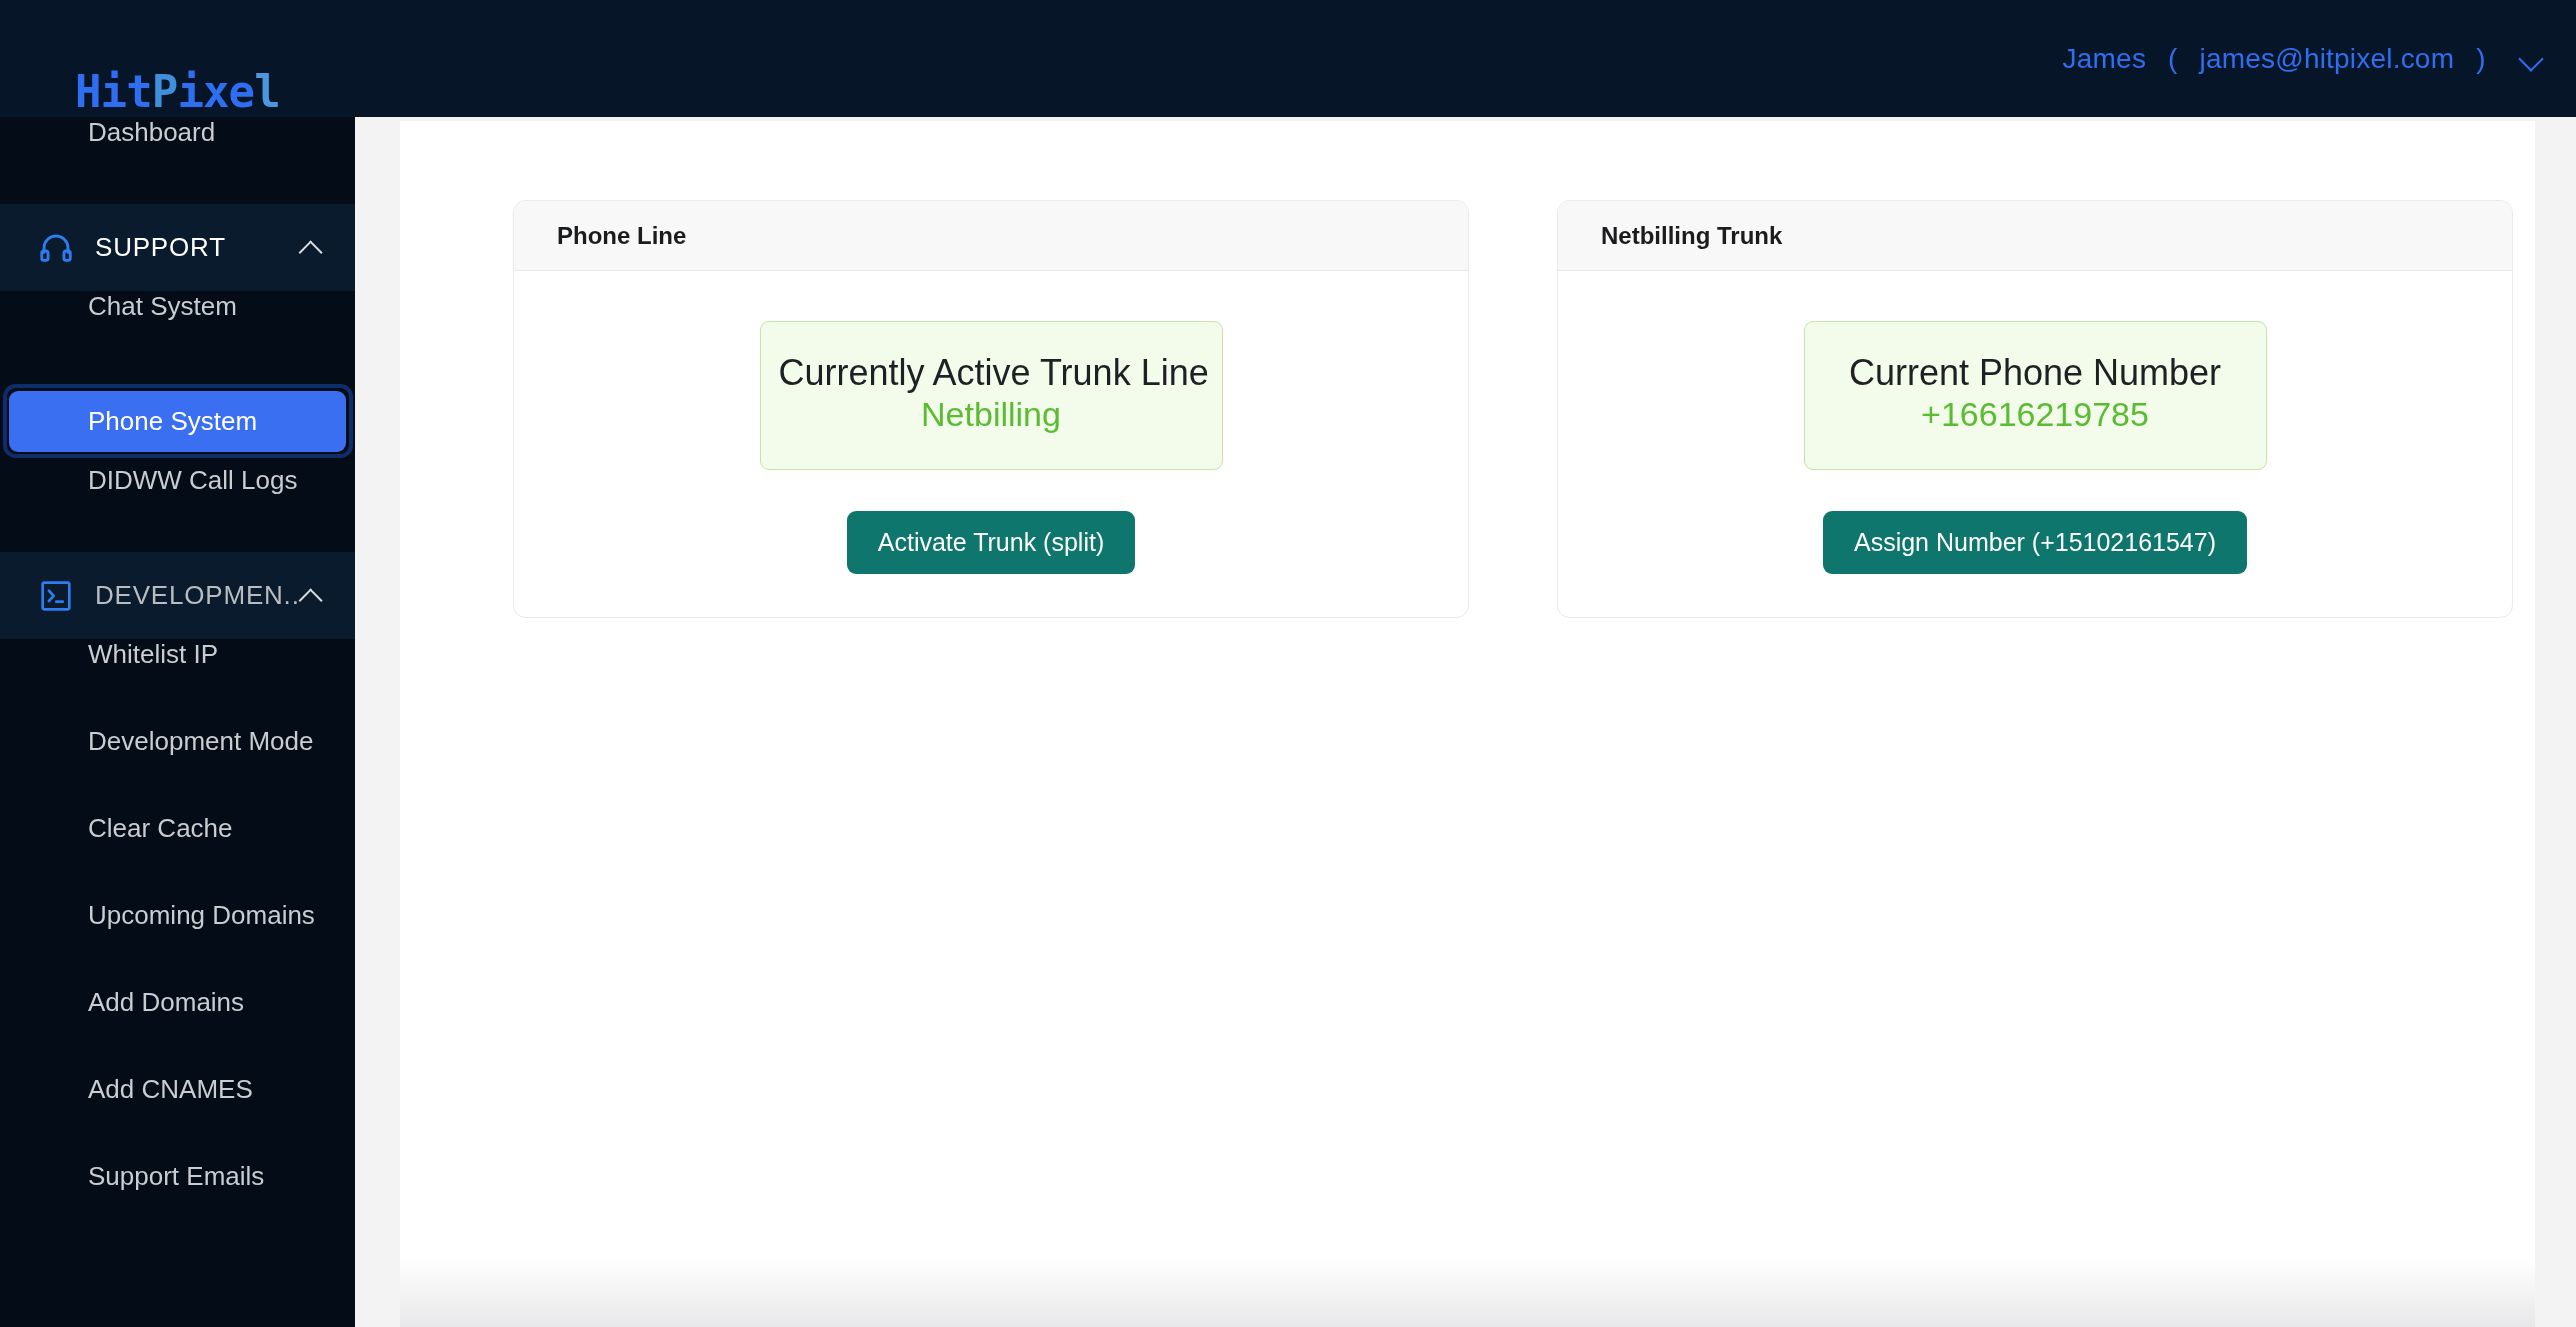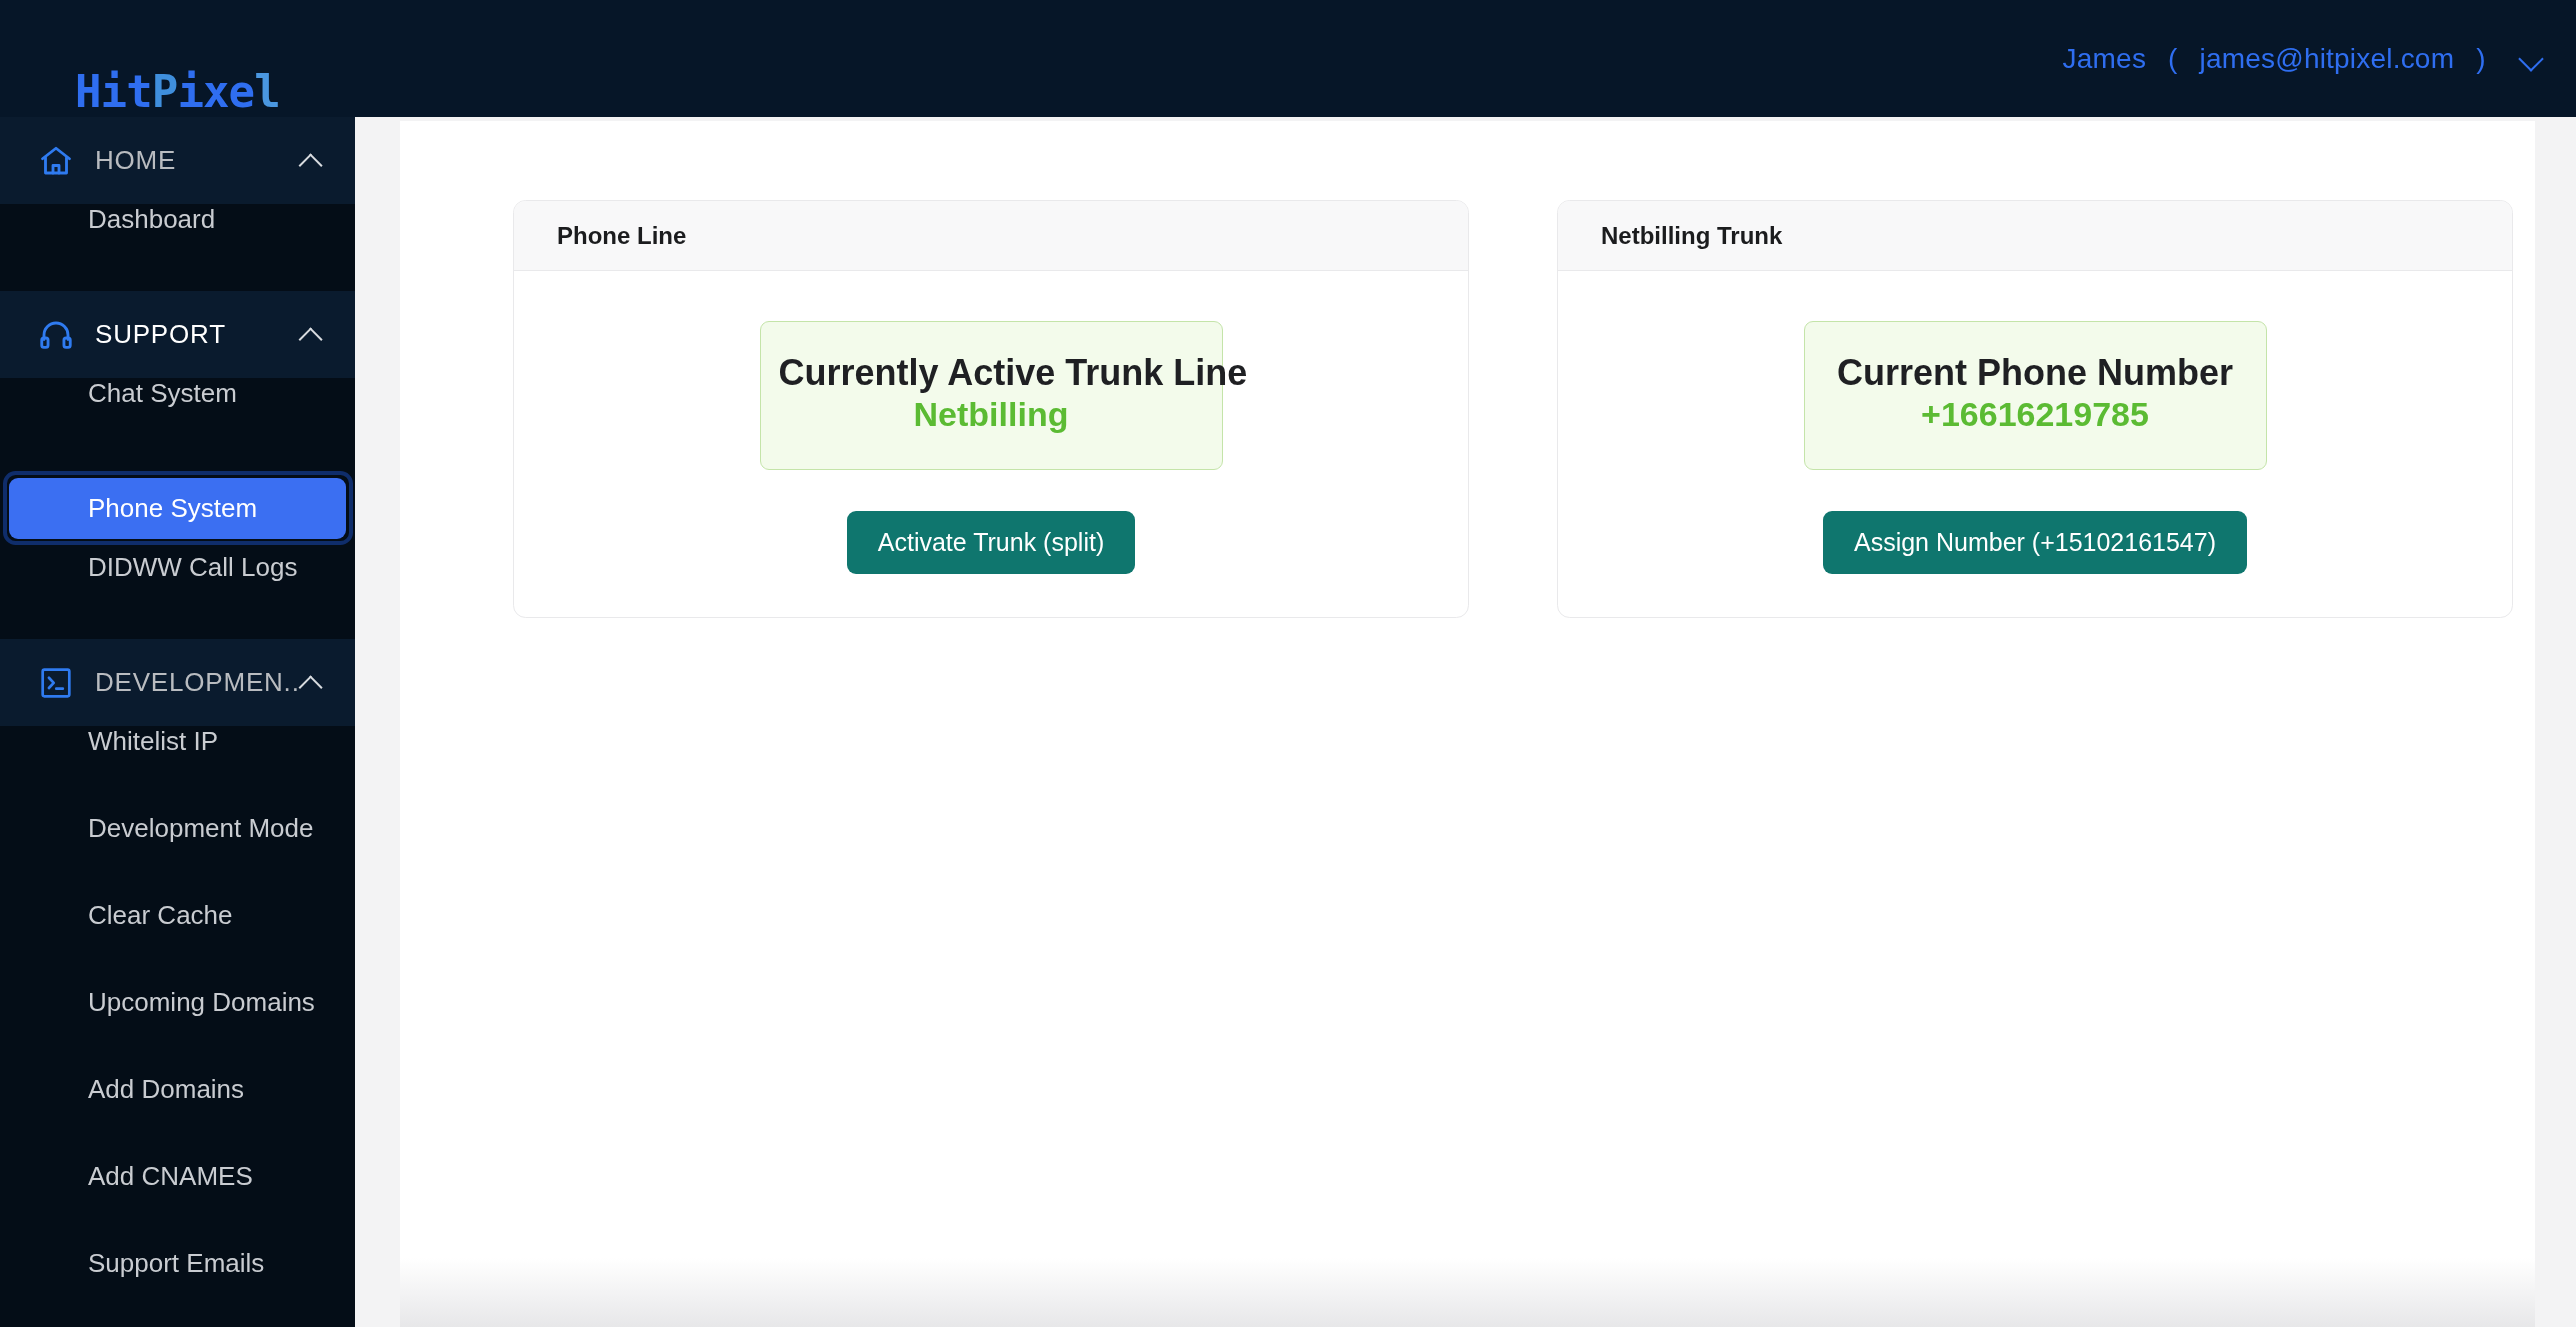--- a/index.html
+++ b/index.html
@@ -220,21 +220,20 @@
     flex-direction: column;
     align-items: center;
   }
   .alert-box {
     width: 463px;
     border: 1.8px solid #c4e4a9;
     background: #f3fbeb;
     border-radius: 9px;
     padding: 29px 18px 34px 18px;
     text-align: center;
-    font-weight: bold;
   }
   .alert-title {
     font-size: 36px;
     color: #1f2023;
     line-height: 1.2;
     white-space: nowrap;
   }
   .alert-value {
     font-size: 34px;
     color: #5bbb33;
@@ -272,31 +271,20 @@
 
     <div class="logo-area">
       <div class="logo">
         <span class="l1">Hit</span>
           <span class="l2">P</span>
           <span class="l3">ixe</span>
           <span class="l4">l</span>
       </div>
     </div>
 
-    <div class="nav-section-header">
-      <span class="sec-icon">
-        <svg width="36" height="36" viewBox="0 0 24 24" fill="none" stroke="#2f7bf0" stroke-width="1.9" stroke-linecap="round" stroke-linejoin="round">
-          <path d="M3 10.5 12 3.5l9 7"></path>
-          <path d="M5 9.8V20h14V9.8"></path>
-          <path d="M10 20v-5h4v5"></path>
-        </svg>
-      </span>
-      <span class="sec-label">HOME</span>
-      <span class="chev-up"></span>
-    </div>
     <div class="nav-item">
       <span>Dashboard</span>
     </div>
 
     <div class="nav-section-header bright">
       <span class="sec-icon">
         <svg width="36" height="36" viewBox="0 0 24 24" fill="none" stroke="#2f7bf0" stroke-width="1.9" stroke-linecap="round" stroke-linejoin="round">
           <path d="M4 15v-3a8 8 0 0 1 16 0v3"></path>
           <rect x="2.5" y="14" width="4.2" height="6.2" rx="1.4"></rect>
           <rect x="17.3" y="14" width="4.2" height="6.2" rx="1.4"></rect>

